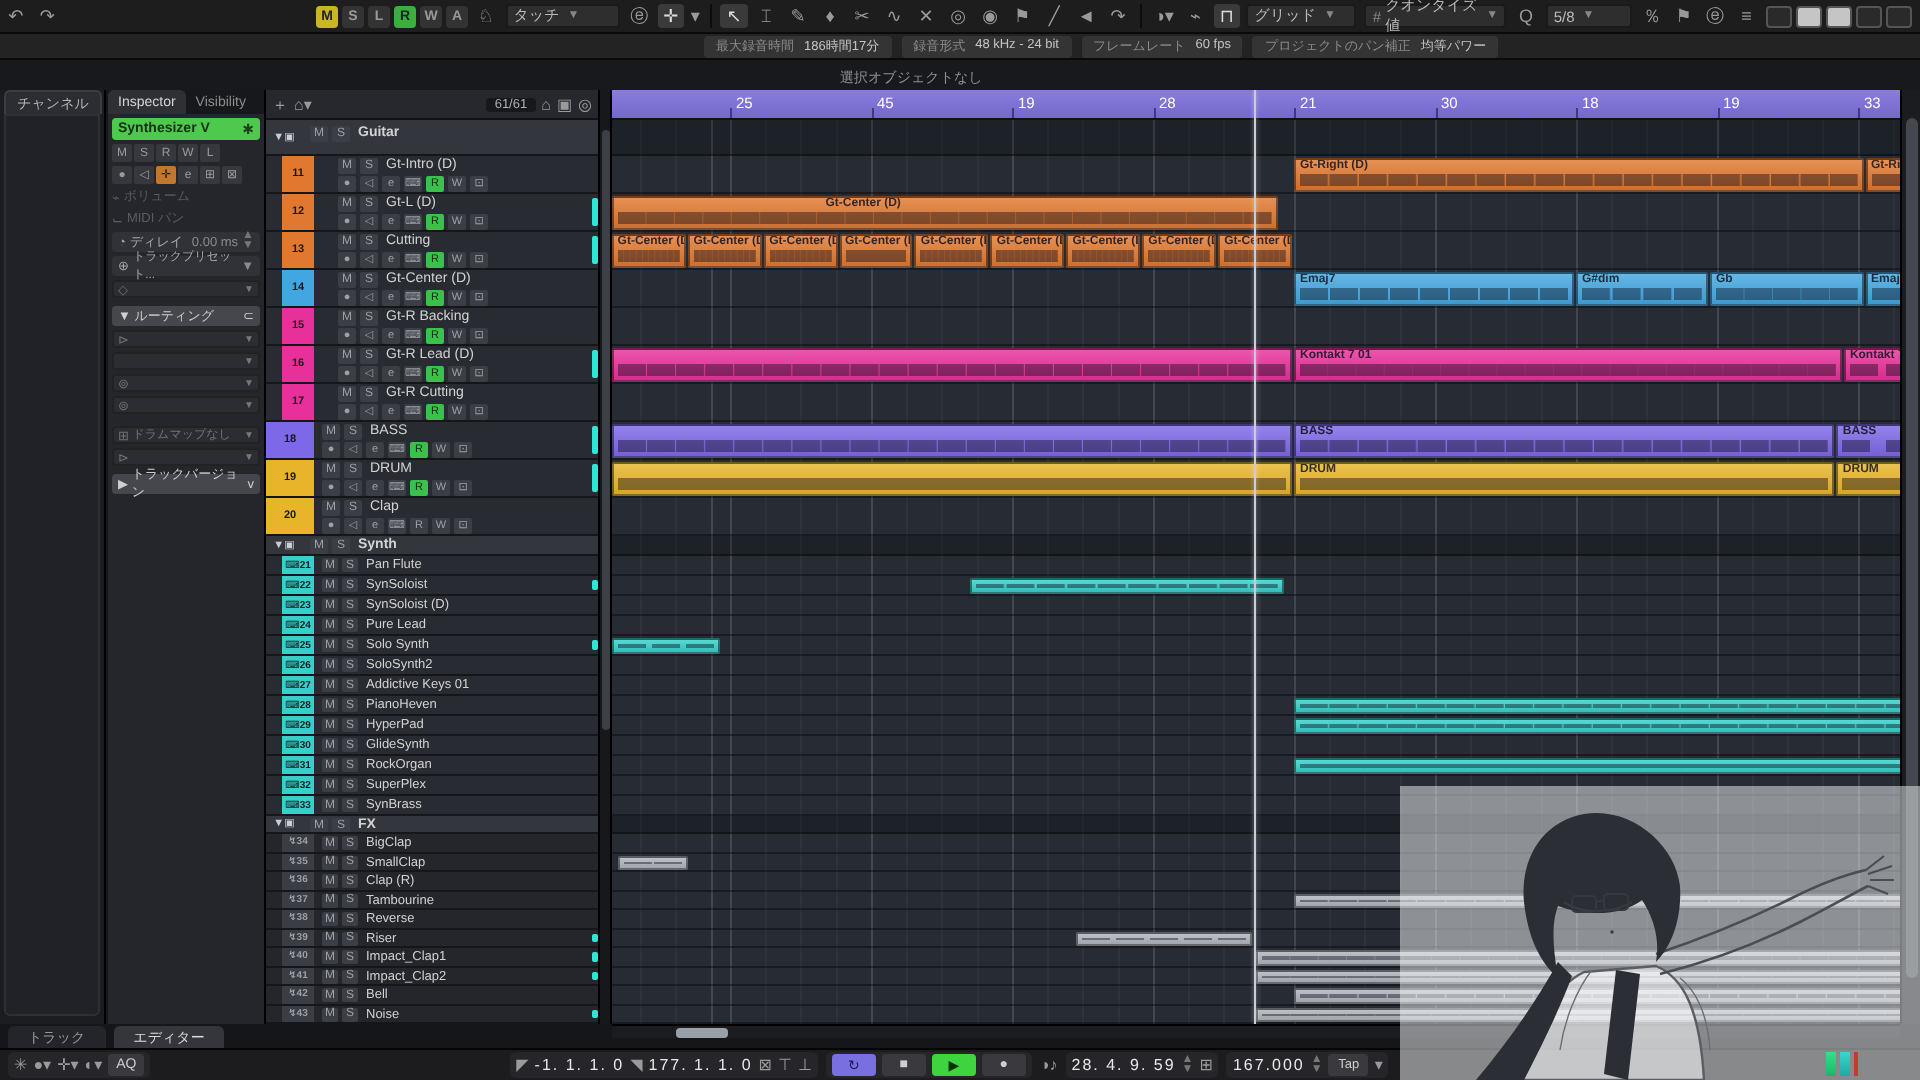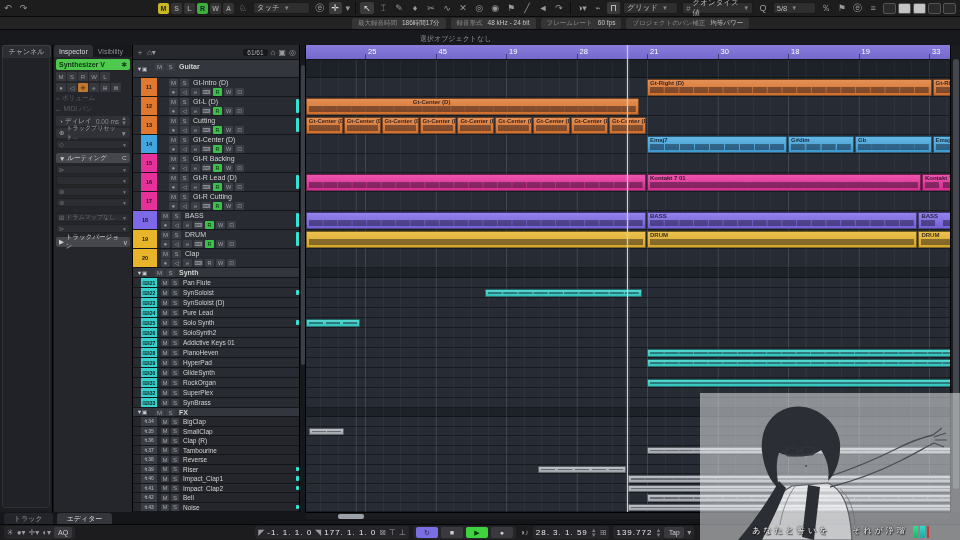--- a/index.html
+++ b/index.html
@@ -922,29 +922,29 @@
     </div>
     <div class="tr-group">
       <span class="tr-btn cycle">↻</span>
       <span class="tr-btn">■</span>
       <span class="tr-btn play">▶</span>
       <span class="tr-btn">●</span>
     </div>
     <span class="tr-ico" style="margin-left:4px">◑</span>
     <span class="tr-ico">♪</span>
     <div class="tr-group">
-      <span class="num">28. 3. 1. 59</span>
+      <span class="num">28. 4. 9. 59</span>
       <span class="stepper">
           <span>▲</span>
           <span>▼</span>
         </span>
       <span class="tr-ico">⊞</span>
     </div>
     <div class="tr-group">
-      <span class="num">139.772</span>
+      <span class="num">167.000</span>
       <span class="stepper">
           <span>▲</span>
           <span>▼</span>
         </span>
       <span class="tr-btn" style="width:20px;font-size:6.5px">Tap</span>
       <span class="tr-ico">▾</span>
     </div>
   </div>
   <div id="meters">
     <div class="m1"></div>
@@ -973,19 +973,15 @@
       <rect x="102" y="54" width="12" height="8" rx="2" fill="none" stroke="#35383e" stroke-width="1"></rect>
       <path d="M98,58 L102,57" stroke="#35383e" stroke-width="1"></path>
       <circle cx="106" cy="73" r="0.9" fill="#3a3d43"></circle>
 
       <path d="M79,88 C68,108 54,128 38,147 L62,147 C74,124 82,106 86,95 Z" fill="#2b2e34"></path>
 
       <path d="M108,92 L120,94 L114,147 L102,144 Z" fill="#2b2e34"></path>
 
       <path d="M140,96 C150,104 154,118 155,132 M96,92 C88,102 82,118 80,132" fill="none" stroke="#6a6d73" stroke-width="0.7"></path>
     </svg>
-    <div id="lyrics">
-      <span>あなたと誓いを</span>
-      <span>それが浄瑠</span>
-    </div>
   </div>
 
 </div>
 
 </body></html>

